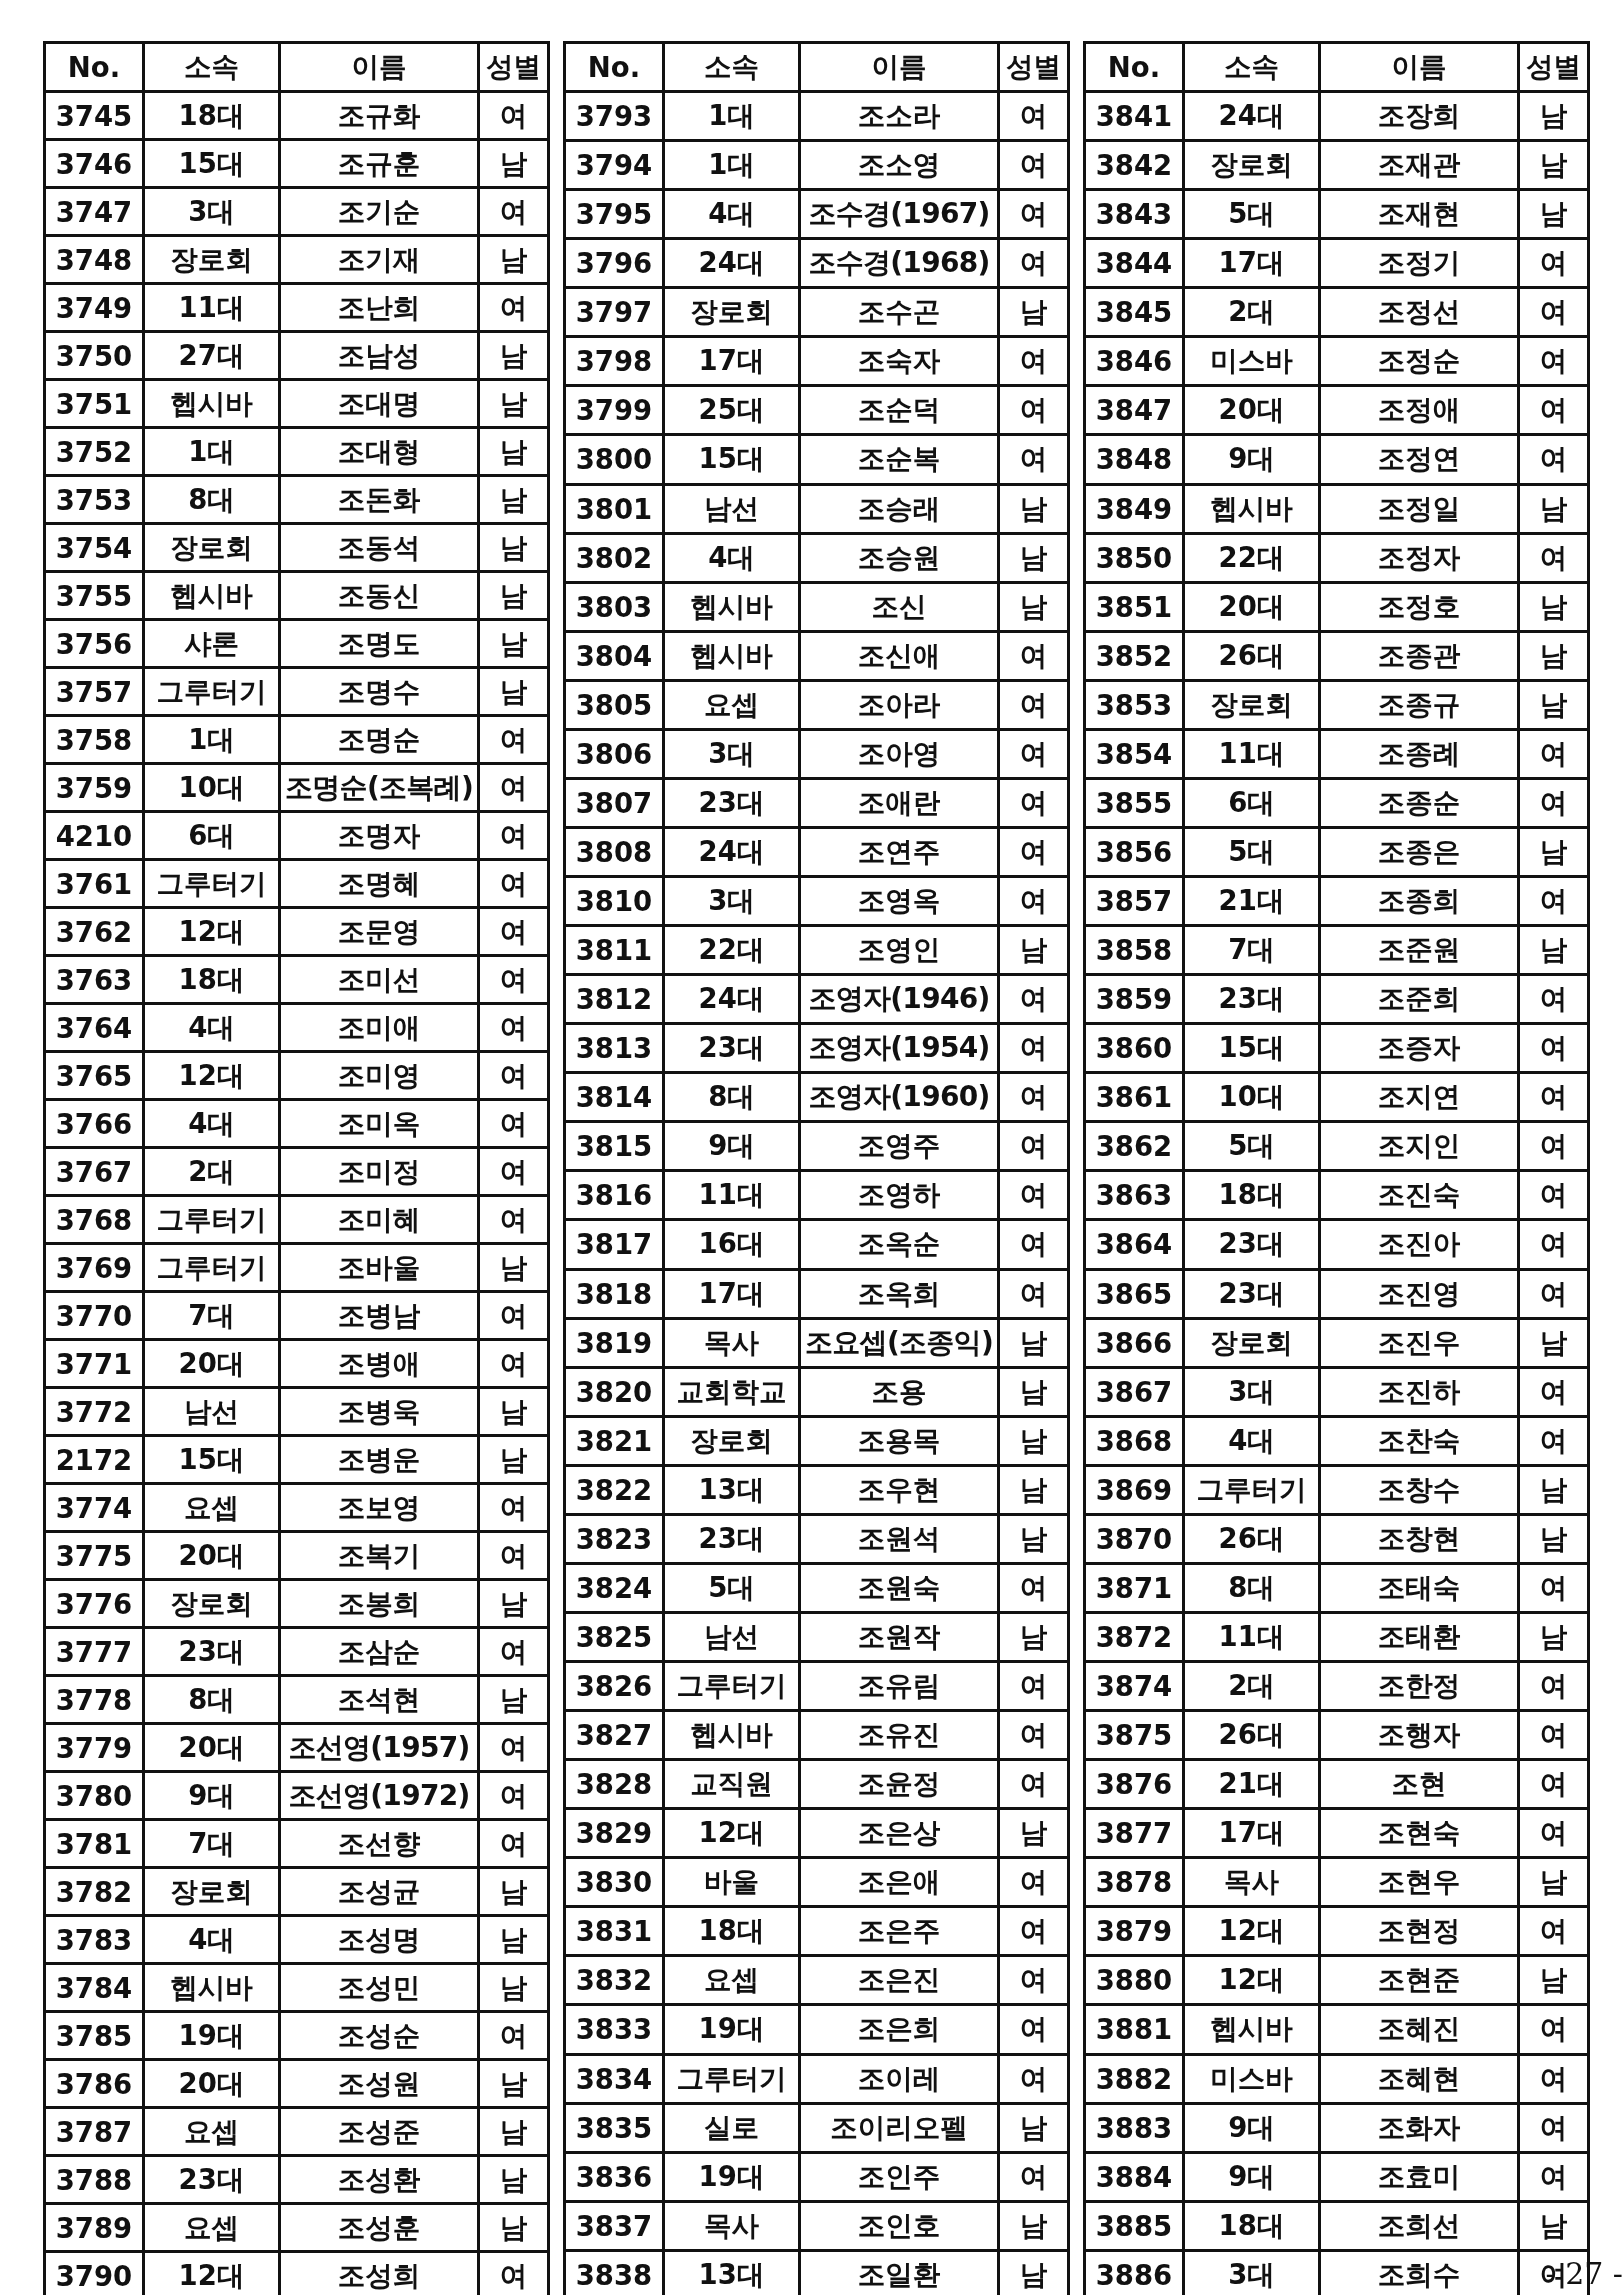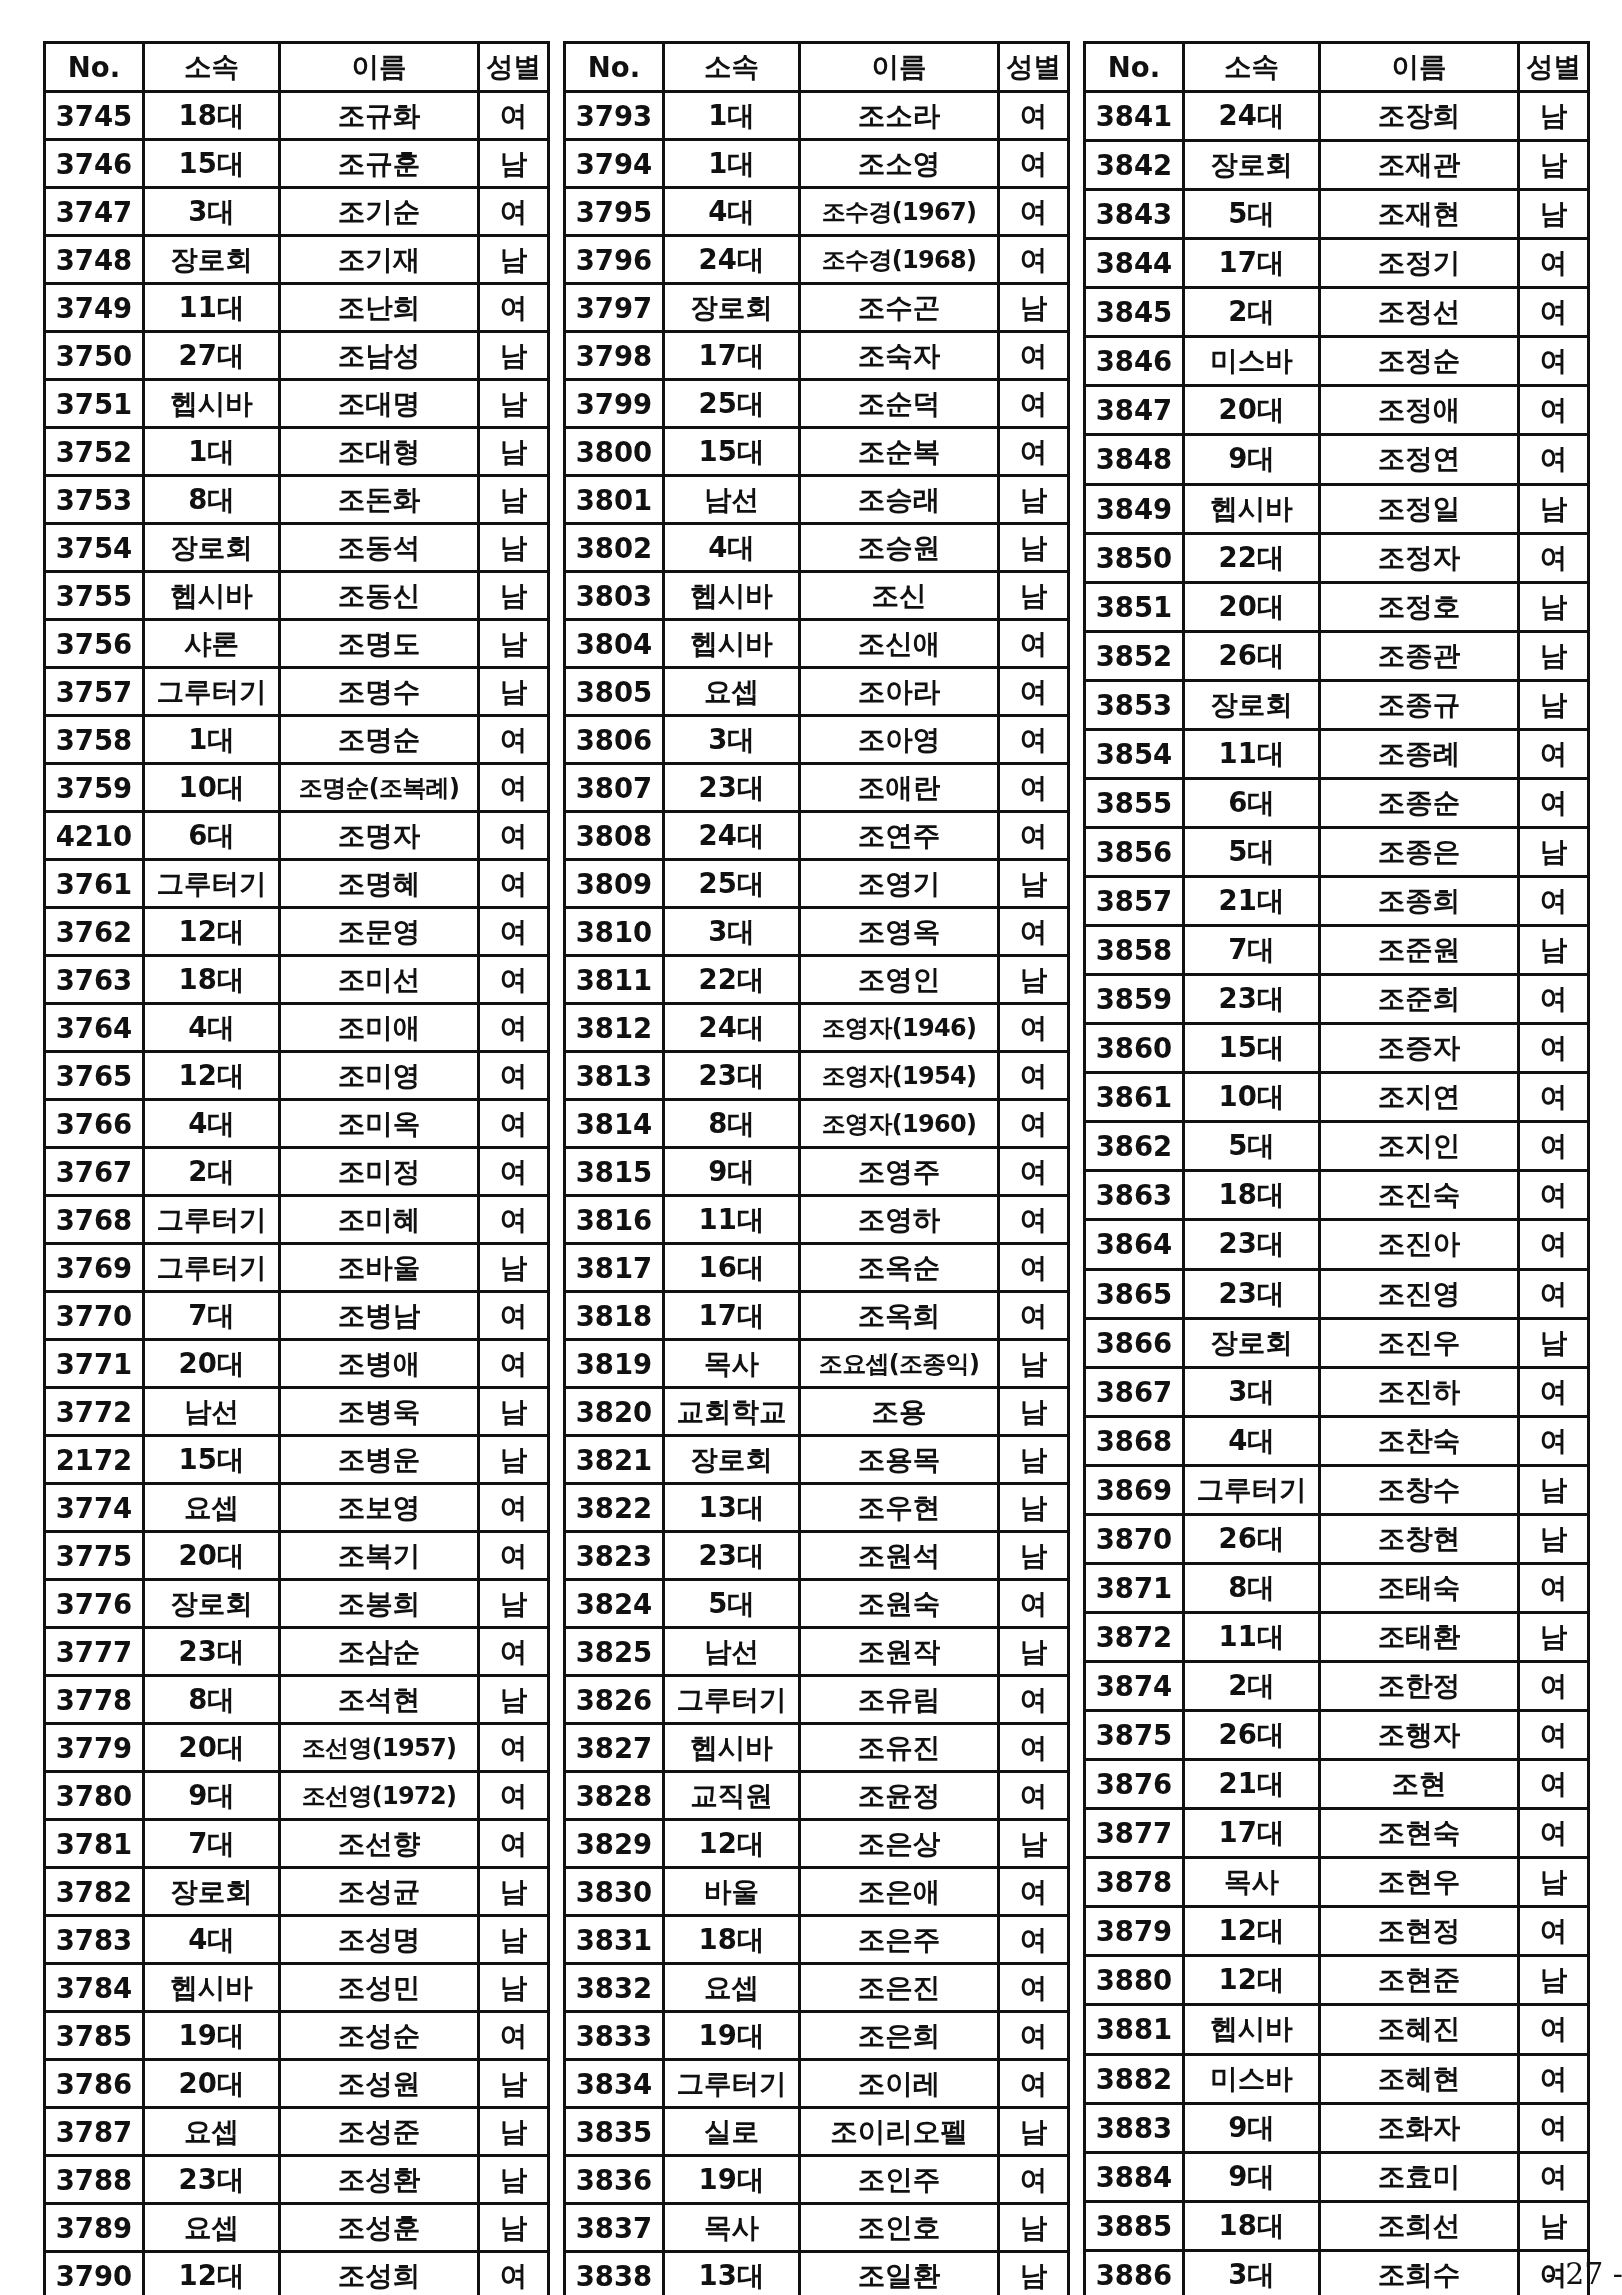--- a/index.html
+++ b/index.html
@@ -23,21 +23,21 @@
   table.member-table col.c-gen{width:70px;}
   table.member-table th,
   table.member-table td{
     border:3.3px solid #111;
     height:45px;padding:0 1.3px;
     text-align:center;vertical-align:middle;
     font-size:27.5px;font-weight:bold;color:#111;
     white-space:nowrap;overflow:hidden;
   }
   table.member-table th{height:46px;font-size:27.5px;margin-top:12px;}
-  table.member-table td.small-name{font-size:24px;letter-spacing:-0.7px;}
+  table.member-table td.small-name{font-size:28px;letter-spacing:-0.7px;}
   .page-number{
     position:absolute;top:2256px;left:0;width:1623px;
     text-align:right;
     font-family:"DejaVu Serif","Liberation Serif",serif;
     font-size:30px;color:#111;font-weight:normal;
   }
 </style>
 </head>
 <body>
 
@@ -445,26 +445,20 @@
             <td>조애란</td>
             <td>여</td>
           </tr>
           <tr>
             <td>3808</td>
             <td>24대</td>
             <td>조연주</td>
             <td>여</td>
           </tr>
           <tr>
-            <td>3809</td>
-            <td>25대</td>
-            <td>조영기</td>
-            <td>남</td>
-          </tr>
-          <tr>
             <td>3810</td>
             <td>3대</td>
             <td>조영옥</td>
             <td>여</td>
           </tr>
           <tr>
             <td>3811</td>
             <td>22대</td>
             <td>조영인</td>
             <td>남</td>

